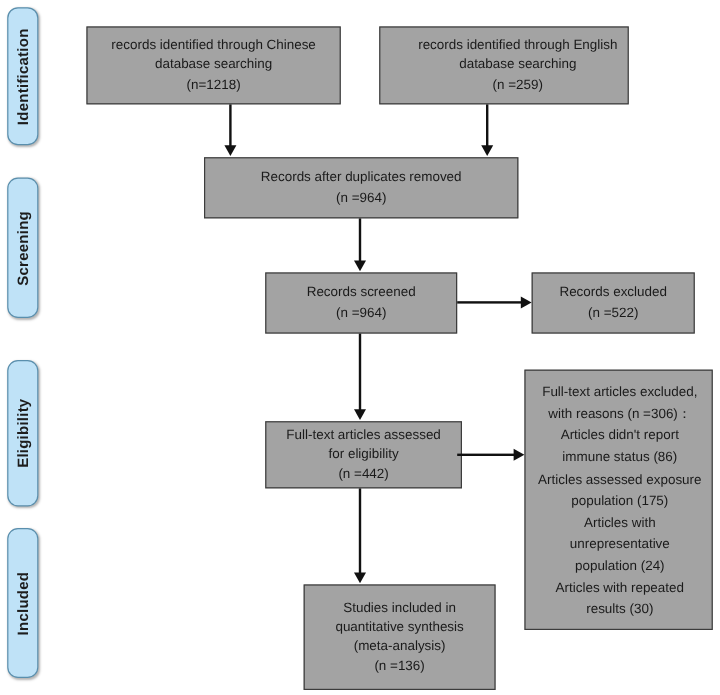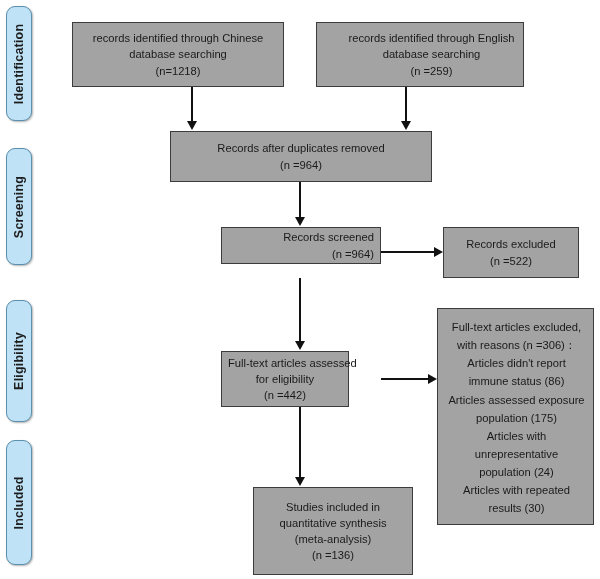--- a/index.html
+++ b/index.html
@@ -143,41 +143,41 @@
   <div class="flow-box" style="left:170px; top:131px; width:262px; height:51px;justify-content:center;">
     <div class="box-text">
       <div>Records after duplicates removed</div>
       <div>(n =964)</div>
     </div>
   </div>
 
   <div class="v-line" style="left:299px; top:182px; height:36px;"></div>
   <div class="arrow-down" style="left:295px; top:217px;"></div>
 
-  <div class="flow-box" style="left:221px; top:227px; width:160px; height:37px;text-align:right;">
+  <div class="flow-box" style="left:221px; top:227px; width:160px; height:51px;">
     <div class="box-text">
       <div>Records screened</div>
       <div>(n =964)</div>
     </div>
   </div>
 
   <div class="flow-box" style="left:443px; top:227px; width:136px; height:51px;">
     <div class="box-text">
       <div>Records excluded</div>
       <div>(n =522)</div>
     </div>
   </div>
 
   <div class="h-line" style="left:381px; top:251px; width:54px;"></div>
   <div class="arrow-right" style="left:434px; top:247px;"></div>
 
   <div class="v-line" style="left:299px; top:278px; height:64px;"></div>
   <div class="arrow-down" style="left:295px; top:341px;"></div>
 
-  <div class="flow-box" style="left:221px; top:351px; width:128px; height:56px;">
+  <div class="flow-box" style="left:221px; top:351px; width:164px; height:56px;">
     <div class="box-text">
       <div>Full-text articles assessed</div>
       <div>for eligibility</div>
       <div>(n =442)</div>
     </div>
   </div>
 
   <div class="flow-box left-align" style="left:437px; top:308px; width:157px; height:217px;">
     <div class="box-text">
       <div>Full-text articles excluded, with reasons (n =306)：</div>

